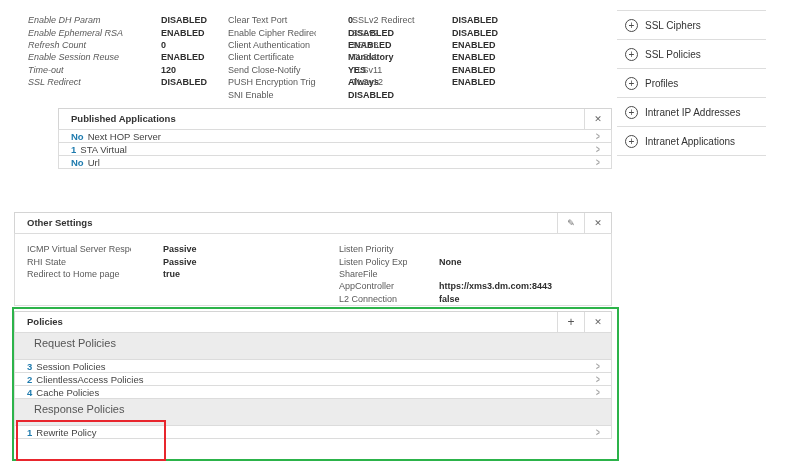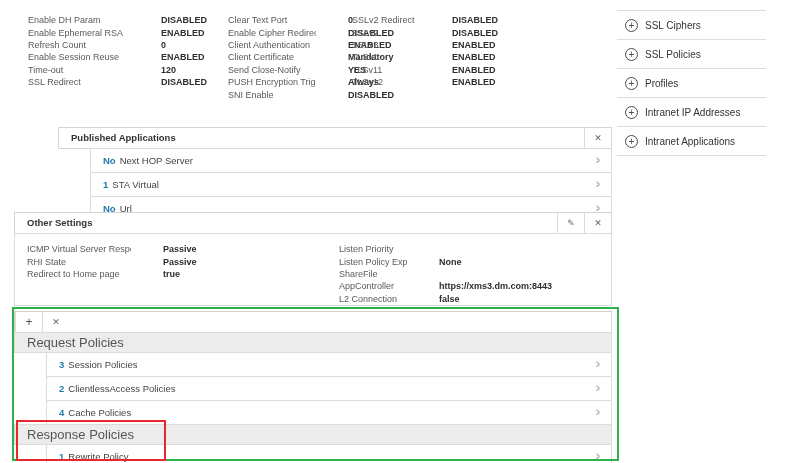--- a/index.html
+++ b/index.html
@@ -5,37 +5,37 @@
   * { margin:0; padding:0; box-sizing:border-box; }
   html,body { background:#ffffff; }
   body { font-family:"Liberation Sans", sans-serif; }
   .page { position:relative; width:790px; height:463px; background:#fff; overflow:hidden; }
 
   
   .sslcol { position:absolute; top:14px; }
   .kv { display:flex; align-items:center; height:12.4px; }
   .kv .k { color:#5a5a5a; font-size:9px; flex:none; white-space:nowrap; overflow:hidden; }
   .kv .v { color:#2e2e2e; font-size:9px; font-weight:bold; white-space:nowrap;padding-left:32px; }
-  #ssl-col1 { left:28px; }  #ssl-col1 .k { width:101px; }
+  #ssl-col1 { left:28px; }  #ssl-col1 .k { width:101px;font-style:italic; }
   #ssl-col2 { left:228px; } #ssl-col2 .k { width:88px; }
   #ssl-col3 { left:352px; } #ssl-col3 .k { width:68px; }
 
   
   .panel { position:absolute; left:14px; width:598px; background:#fff; }
   .panel-header { display:flex; align-items:stretch; height:22px; border:1px solid #d4d4d4; background:#fff; }
   .panel-title { flex:1; font-size:9.5px; font-weight:bold; color:#333; line-height:20px; padding-left:12px; }
   .hbtn { width:27px; border:none; border-left:1px solid #dcdcdc; background:#fff; font-size:9px; color:#666; cursor:pointer; padding:0; }
   .hbtn.plus { font-size:12px; color:#555; }
 
-  .link-row { position:relative; display:flex; align-items:center; height:25px; border:1px solid #dcdcdc; margin-top:-1px; background:#fff; padding-left:12px; font-size:9.5px; cursor:pointer;margin-left:32px; }
+  .link-row { position:relative; display:flex; align-items:center; height:14px; border:1px solid #dcdcdc; margin-top:-1px; background:#fff; padding-left:12px; font-size:9.5px; cursor:pointer; }
   .link-row .count { font-weight:bold; margin-right:4px; }
   .link-row .lbl { color:#444; }
   .link-row .chev { position:absolute; right:10px; color:#a5a5a5; font-size:10px; font-weight:bold; transform:scaleX(.65); }
 
-  .subheader { height:21px; line-height:20px; border:1px solid #dcdcdc; margin-top:-1px; background:#ececec; font-size:13px; color:#555; padding-left:12px; }
+  .subheader { height:28px; line-height:20px; border:1px solid #dcdcdc; margin-top:-1px; background:#ececec; font-size:11px; color:#555; padding-left:19px; }
 
   .panel-body { position:relative; border:1px solid #dcdcdc; margin-top:-1px; background:#fff; height:73px; }
   .os-col { position:absolute; top:9px; }
   #os-left { left:12px; }  #os-left .k { width:104px; }
   #os-right { left:304px; } #os-right .k { width:88px;padding-left:20px; }
 
   
   .sidebar { position:absolute; left:617px; top:10px; width:149px; border-top:1px solid #dddddd; background:#fff; }
   .side-item { display:flex; align-items:center; gap:7px; height:29px; border-bottom:1px solid #dddddd; padding-left:8px; cursor:pointer; background:#fff; }
   .circle-plus { width:13px; height:13px; border:1px solid #4a4a4a; border-radius:50%; font-size:10px; line-height:11px; text-align:center; color:#4a4a4a; flex:none; }
@@ -129,21 +129,21 @@
     <div class="kv">
         <span class="k">TLSv11</span>
         <span class="v">ENABLED</span>
       </div>
     <div class="kv">
         <span class="k">TLSv12</span>
         <span class="v">ENABLED</span>
       </div>
   </div>
 
-  <div class="panel" style="top:127px;padding-left:44px;">
+  <div class="panel" style="top:108px;padding-left:44px;">
     <div class="panel-header">
       <span class="panel-title">Published Applications</span>
       <button class="hbtn">✕</button>
     </div>
     <div class="link-row">
       <span class="count" style="color: rgb(31, 123, 174);">No</span>
       <span class="lbl">Next HOP Server</span>
       <span class="chev">&gt;</span>
     </div>
     <div class="link-row">
@@ -199,20 +199,21 @@
         <div class="kv">
             <span class="k">L2 Connection</span>
             <span class="v">false</span>
           </div>
       </div>
     </div>
   </div>
 
   <div class="panel" style="top:311px;">
     <div class="panel-header">
+      <span class="panel-title">Policies</span>
       <button class="hbtn plus">+</button>
       <button class="hbtn">✕</button>
     </div>
     <div class="subheader">Request Policies</div>
     <div class="link-row">
       <span class="count" style="color: rgb(31, 123, 174);">3</span>
       <span class="lbl">Session Policies</span>
       <span class="chev">&gt;</span>
     </div>
     <div class="link-row">

